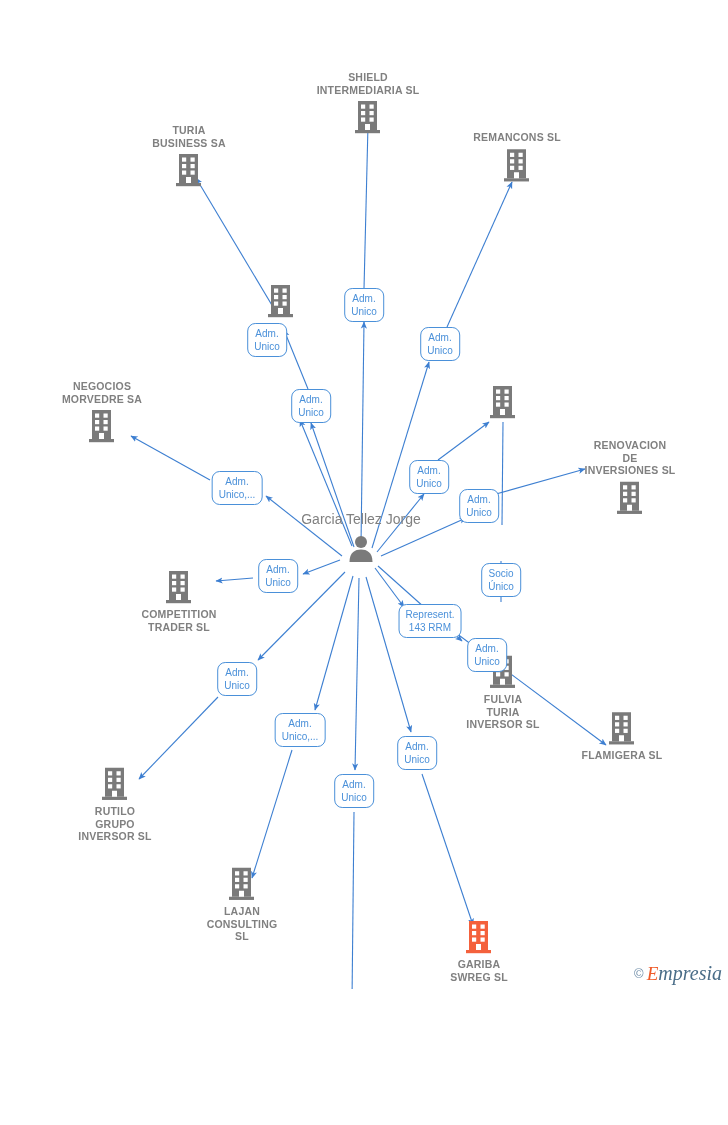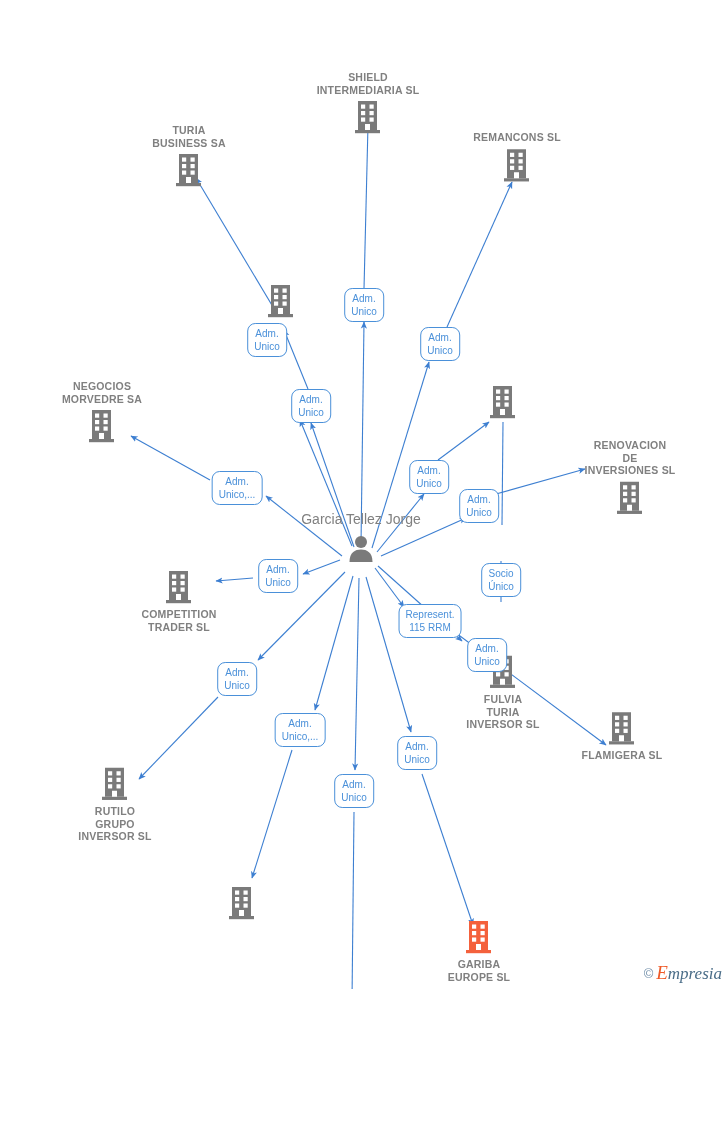--- a/index.html
+++ b/index.html
@@ -12,21 +12,21 @@
   .node .icon{display:flex;align-items:center;justify-content:center;height:40px;}
   .node.lbl-top .label{margin-bottom:1px;}
   .node.lbl-bottom .label{margin-top:1px;}
   .edge-label{position:absolute;transform:translate(-50%,-50%);
     border:1px solid #4a90d9;border-radius:8px;background:#fff;
     color:#4a90d9;font-size:10px;line-height:13px;text-align:center;
     padding:3px 6px;white-space:pre-line;box-sizing:border-box;}
   .wm{position:absolute;right:6px;bottom:6px;display:flex;align-items:center;gap:3px;font-size:15px;}
   .wm .c{color:#6f8da8;font-size:13px;}
   .wm .e{color:#ef5a28;font-style:italic;font-family:"Liberation Serif",serif;font-size:19px;line-height:19px;}
-  .wm .rest{color:#4a6d88;font-style:italic;font-family:"Liberation Serif",serif;font-size:17px;line-height:19px;}
+  .wm .rest{color:#4a6d88;font-style:italic;font-family:"Liberation Serif",serif;font-size:20px;line-height:19px;}
 </style>
 </head>
 <body>
 
 <div id="canvas">
 
   <svg id="edges" viewBox="0 0 728 1125">
     <defs>
       <marker id="ah" markerWidth="7" markerHeight="7" refX="6" refY="3.2" orient="auto">
         <path d="M0,0.4 L6.5,3.2 L0,6 L1.6,3.2 Z" fill="#3d7fd1"></path>
@@ -274,37 +274,40 @@
             <rect x="2" y="31" width="25" height="3.2" fill="#7a7a7a"></rect>
             <rect x="8" y="5.5" width="4.2" height="4.2" fill="#fff"></rect>
             <rect x="16.5" y="5.5" width="4.2" height="4.2" fill="#fff"></rect>
             <rect x="8" y="12" width="4.2" height="4.2" fill="#fff"></rect>
             <rect x="16.5" y="12" width="4.2" height="4.2" fill="#fff"></rect>
             <rect x="8" y="18.5" width="4.2" height="4.2" fill="#fff"></rect>
             <rect x="16.5" y="18.5" width="4.2" height="4.2" fill="#fff"></rect>
             <rect x="12" y="25" width="5" height="6" fill="#fff"></rect>
           </svg>
         </div>
+        <div class="label">LAJAN
+CONSULTING
+SL</div>
       </div>
       <div class="node lbl-bottom" style="left: 479px; top: 950px;">
         <div class="icon">
           <svg width="30" height="36" viewBox="0 0 30 36">
             <rect x="5" y="2" width="19" height="29" fill="#f4613c"></rect>
             <rect x="2" y="31" width="25" height="3.2" fill="#f4613c"></rect>
             <rect x="8" y="5.5" width="4.2" height="4.2" fill="#fff"></rect>
             <rect x="16.5" y="5.5" width="4.2" height="4.2" fill="#fff"></rect>
             <rect x="8" y="12" width="4.2" height="4.2" fill="#fff"></rect>
             <rect x="16.5" y="12" width="4.2" height="4.2" fill="#fff"></rect>
             <rect x="8" y="18.5" width="4.2" height="4.2" fill="#fff"></rect>
             <rect x="16.5" y="18.5" width="4.2" height="4.2" fill="#fff"></rect>
             <rect x="12" y="25" width="5" height="6" fill="#fff"></rect>
           </svg>
         </div>
         <div class="label">GARIBA
-EUROPE  SL</div>
+SWREG  SL</div>
       </div>
       <div class="node lbl-bottom" style="left: 352px; top: 1026px;">
         <div class="icon">
           <svg width="30" height="36" viewBox="0 0 30 36">
             <rect x="5" y="2" width="19" height="29" fill="#7a7a7a"></rect>
             <rect x="2" y="31" width="25" height="3.2" fill="#7a7a7a"></rect>
             <rect x="8" y="5.5" width="4.2" height="4.2" fill="#fff"></rect>
             <rect x="16.5" y="5.5" width="4.2" height="4.2" fill="#fff"></rect>
             <rect x="8" y="12" width="4.2" height="4.2" fill="#fff"></rect>
             <rect x="16.5" y="12" width="4.2" height="4.2" fill="#fff"></rect>
@@ -339,21 +342,21 @@
 Unico</div>
       <div class="edge-label" style="left: 237px; top: 488px;">Adm.
 Unico,...</div>
       <div class="edge-label" style="left: 479px; top: 506px;">Adm.
 Unico</div>
       <div class="edge-label" style="left: 501px; top: 562px; margin-top: 18px;">Socio
 Único</div>
       <div class="edge-label" style="left: 278px; top: 576px;">Adm.
 Unico</div>
       <div class="edge-label" style="left: 430px; top: 621px;">Represent.
-115 RRM</div>
+143 RRM</div>
       <div class="edge-label" style="left: 487px; top: 655px;">Adm.
 Unico</div>
       <div class="edge-label" style="left: 237px; top: 679px;">Adm.
 Unico</div>
       <div class="edge-label" style="left: 300px; top: 730px;">Adm.
 Unico,...</div>
       <div class="edge-label" style="left: 417px; top: 753px;">Adm.
 Unico</div>
       <div class="edge-label" style="left: 354px; top: 791px;">Adm.
 Unico</div>

